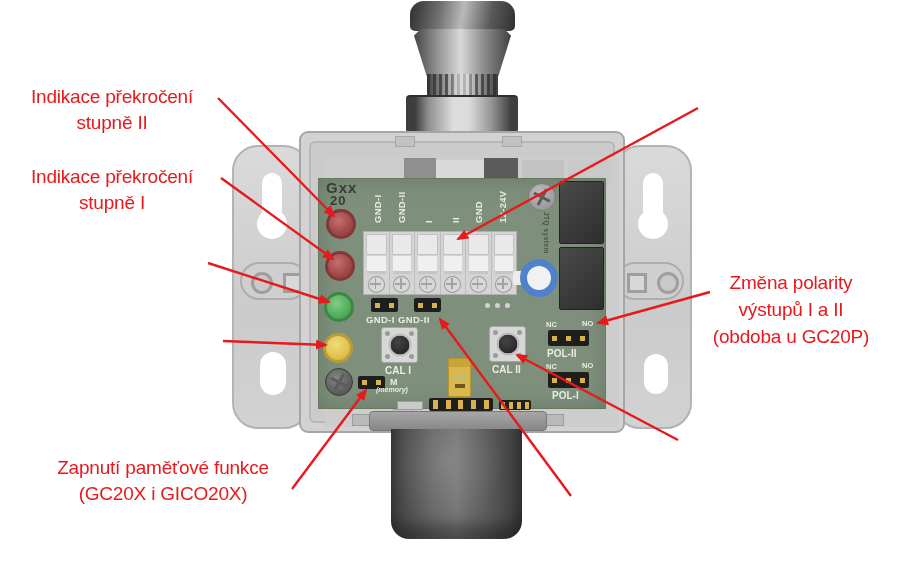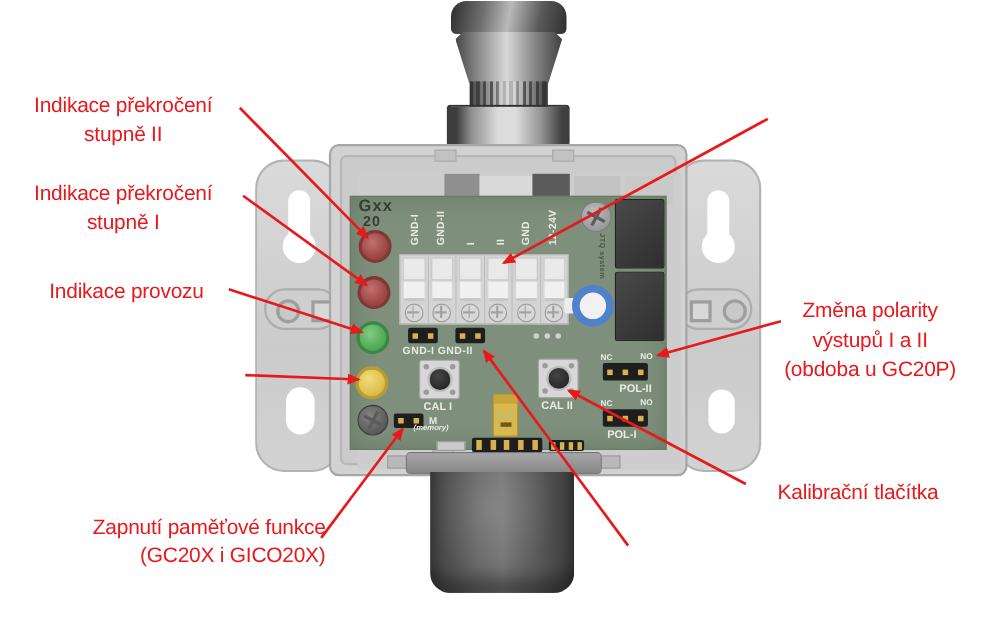--- a/index.html
+++ b/index.html
@@ -256,21 +256,21 @@
     <div class="tp" style="left:176px;top:124px;"></div>
     <div class="tp" style="left:186px;top:124px;"></div>
 
     <div class="silk" style="left:227px;top:141px;font-size:7.5px;">NC</div>
     <div class="silk" style="left:263px;top:140px;font-size:7.5px;">NO</div>
     <div class="pinhdr" style="left:229px;top:151px;width:41px;height:16px;">
         <span class="pin"></span>
         <span class="pin"></span>
         <span class="pin"></span>
       </div>
-    <div class="silk" style="left:244px;top:169px;font-size:10px;">POL-II</div>
+    <div class="silk" style="left:228px;top:169px;font-size:10px;">POL-II</div>
     <div class="silk" style="left:227px;top:183px;font-size:7.5px;">NC</div>
     <div class="silk" style="left:263px;top:182px;font-size:7.5px;">NO</div>
     <div class="pinhdr" style="left:229px;top:193px;width:41px;height:16px;">
         <span class="pin"></span>
         <span class="pin"></span>
         <span class="pin"></span>
       </div>
     <div class="silk" style="left:233px;top:211px;font-size:10px;">POL-I</div>
 
     <div class="abs" style="left:78px;top:222px;width:26px;height:9px;background:#cacaca;border:1px solid #9a9a9a;box-sizing:border-box;"></div>
@@ -310,21 +310,19 @@
       <line x1="710" y1="292" x2="598" y2="323" marker-end="url(#ah)"></line>
       <line x1="678" y1="440" x2="517" y2="355" marker-end="url(#ah)"></line>
       <line x1="571" y1="496" x2="440" y2="319" marker-end="url(#ah)"></line>
     </g>
   </svg>
 
   <div class="ann" style="left:5px;top:84px;width:214px;">Indikace překročení
 stupně II</div>
   <div class="ann" style="left:5px;top:164px;width:214px;">Indikace překročení
 stupně I</div>
-  <div class="ann" style="left:15px;top:253px;width:200px;">Indikace provozu</div>
-  <div class="ann" style="left:30px;top:467px;width:266px;text-align:right;">Zapnutí paměťové funkce
+  <div class="ann" style="left:30px;top:455px;width:266px;">Zapnutí paměťové funkce
 (GC20X i GICO20X)</div>
   <div class="ann" style="left:676px;top:269px;width:230px;line-height:27px;">Změna polarity
 výstupů I a II
 (obdoba u GC20P)</div>
-  <div class="ann" style="left:674px;top:436px;width:212px;">Kalibrační tlačítka</div>
 
 </div>
 
 </body></html>

